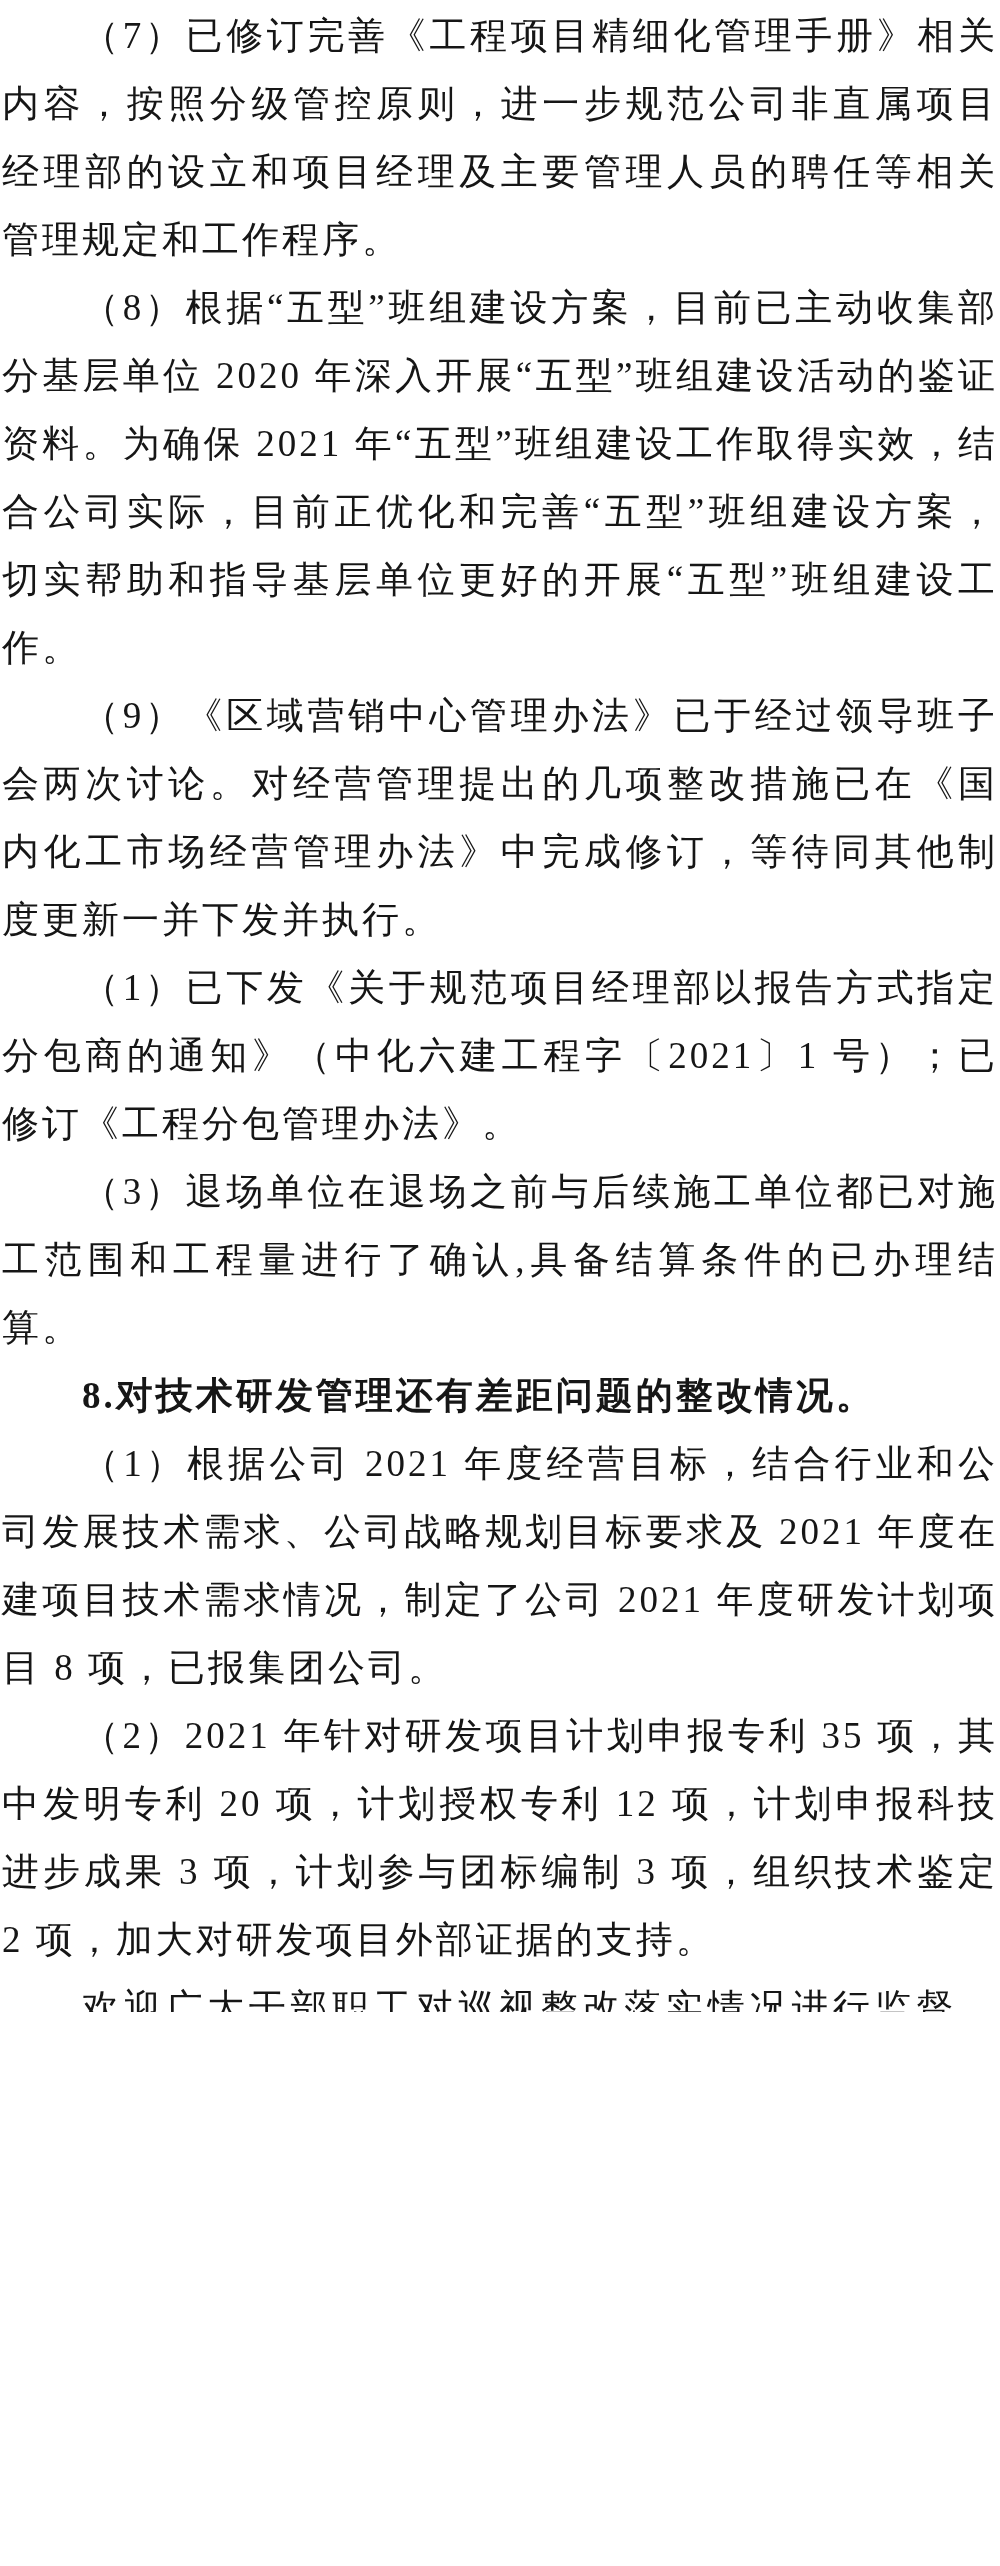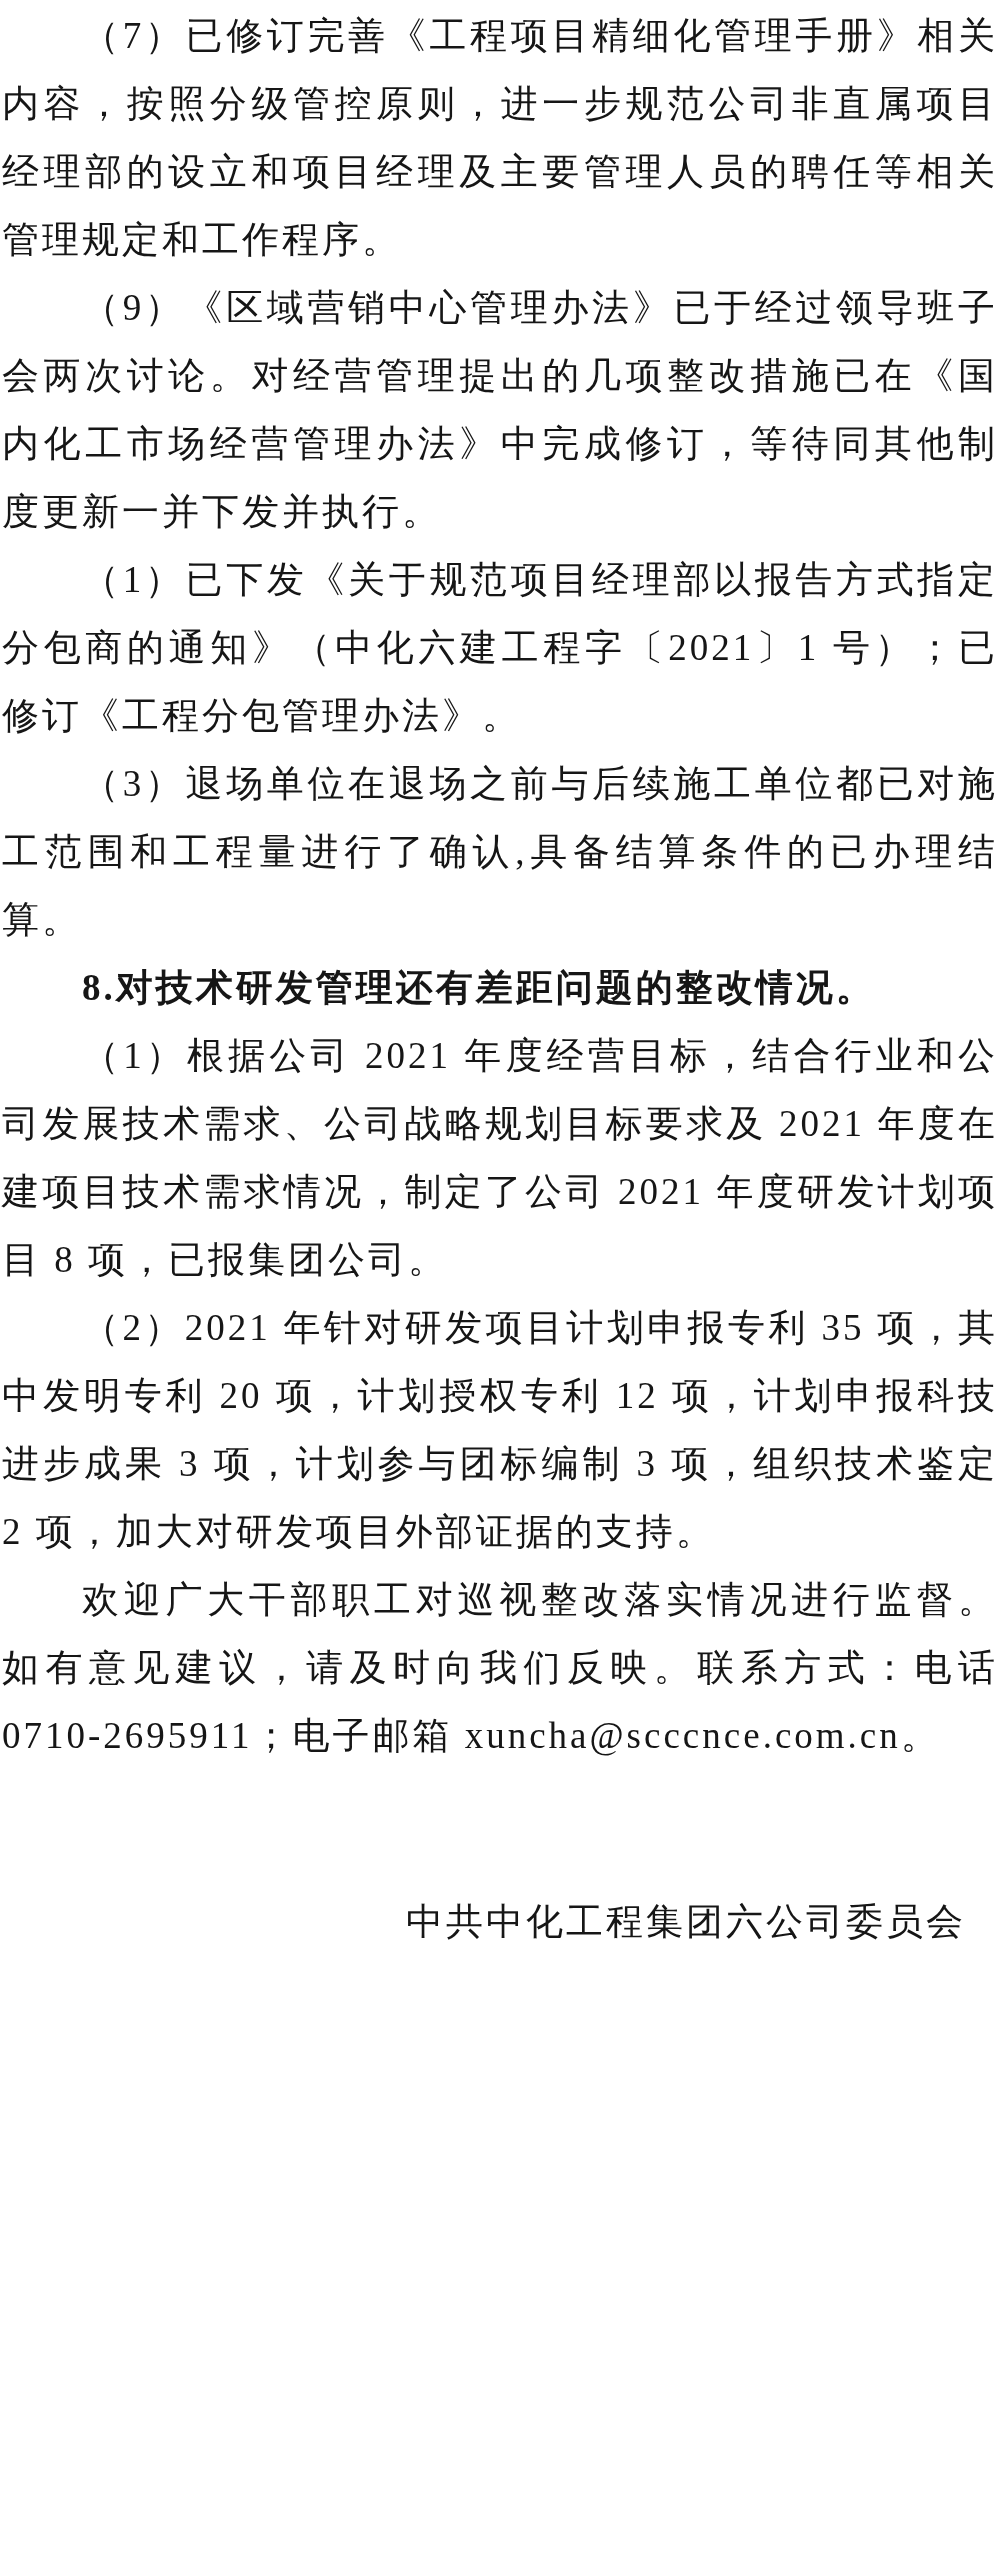--- a/index.html
+++ b/index.html
@@ -39,20 +39,21 @@
     padding-right: 32px;
     white-space: nowrap;
   }
 </style>
 </head>
 <body>
 
 <div class="page">
   <div class="doc-body" id="doc-body">
       <p class="para">（7）已修订完善《工程项目精细化管理手册》相关内容，按照分级管控原则，进一步规范公司非直属项目经理部的设立和项目经理及主要管理人员的聘任等相关管理规定和工作程序。</p>
+      <p class="para">（8）根据“五型”班组建设方案，目前已主动收集部分基层单位 2020 年深入开展“五型”班组建设活动的鉴证资料。为确保 2021 年“五型”班组建设工作取得实效，结合公司实际，目前正优化和完善“五型”班组建设方案，切实帮助和指导基层单位更好的开展“五型”班组建设工作。</p>
       <p class="para">（9）《区域营销中心管理办法》已于经过领导班子会两次讨论。对经营管理提出的几项整改措施已在《国内化工市场经营管理办法》中完成修订，等待同其他制度更新一并下发并执行。</p>
       <p class="para">（1）已下发《关于规范项目经理部以报告方式指定分包商的通知》（中化六建工程字〔2021〕1 号）；已修订《工程分包管理办法》。</p>
       <p class="para">（3）退场单位在退场之前与后续施工单位都已对施工范围和工程量进行了确认,具备结算条件的已办理结算。</p>
       <p class="para heading">8.对技术研发管理还有差距问题的整改情况。</p>
       <p class="para">（1）根据公司 2021 年度经营目标，结合行业和公司发展技术需求、公司战略规划目标要求及 2021 年度在建项目技术需求情况，制定了公司 2021 年度研发计划项目 8 项，已报集团公司。</p>
       <p class="para">（2）2021 年针对研发项目计划申报专利 35 项，其中发明专利 20 项，计划授权专利 12 项，计划申报科技进步成果 3 项，计划参与团标编制 3 项，组织技术鉴定 2 项，加大对研发项目外部证据的支持。</p>
       <p class="para">欢迎广大干部职工对巡视整改落实情况进行监督。如有意见建议，请及时向我们反映。联系方式：电话 0710-2695911；电子邮箱 xuncha@scccnce.com.cn。</p>
     </div>
   <div class="signature-block">
     <div class="signature-line">中共中化工程集团六公司委员会</div>

